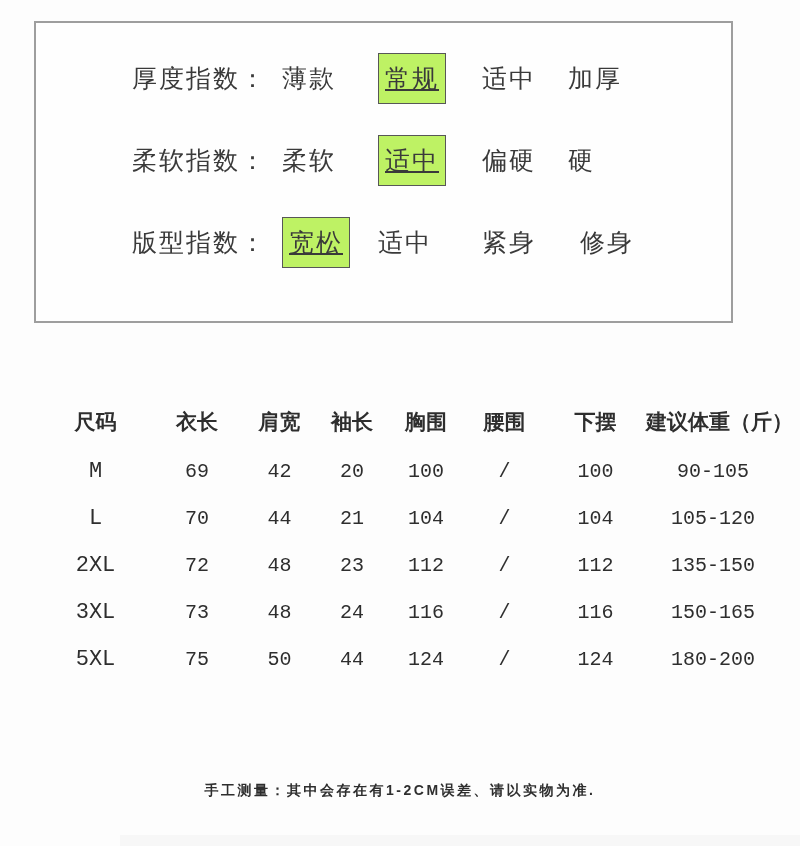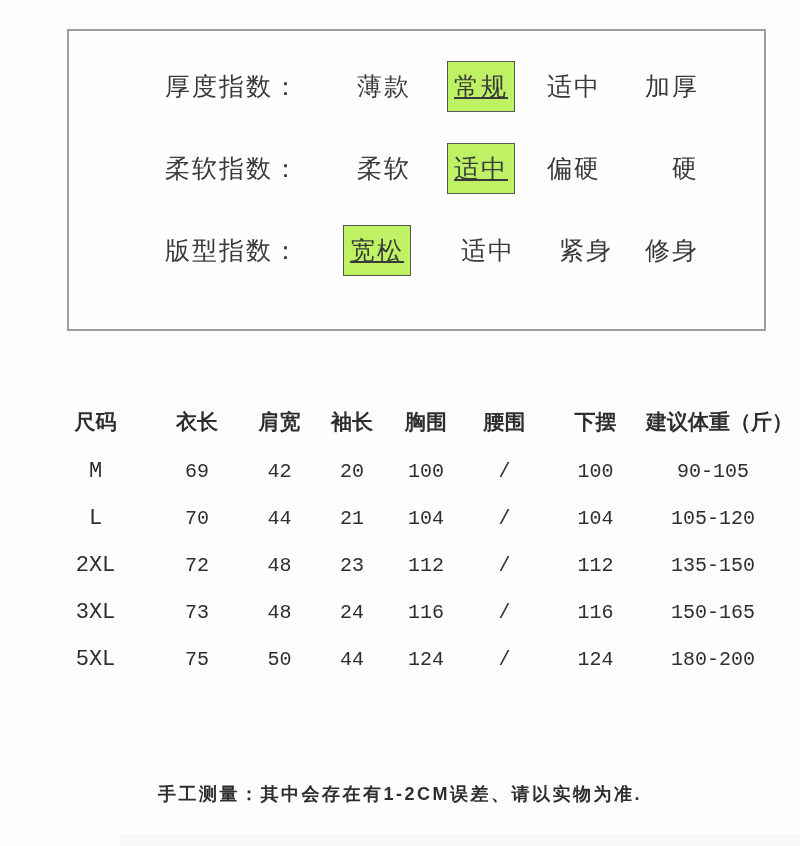--- a/index.html
+++ b/index.html
@@ -12,45 +12,44 @@
     height: 846px;
     background: #fdfdfd;
     overflow: hidden;
     font-family: "Liberation Sans", "DejaVu Sans", sans-serif;
     color: #333333;
   }
 
   
   .panel {
     position: absolute;
-    left: 67px;
+    left: 34px;
     top: 21px;
     width: 695px;
     height: 284px;
     border: 2px solid #9e9e9e;
     background: #fefefe;
     padding-top: 14px;
-    margin-top: 8px;
   }
   .ind-row {
     display: flex;
     align-items: center;
     height: 82px;
   }
   .ind-label {
     margin-left: 96px;
     width: 150px;
     font-size: 25px;
     letter-spacing: 2px;
     white-space: nowrap;
     color: #3a3a3a;
   }
   .slot {
     display: flex;
-    justify-content: flex-end;
+    justify-content: flex-start;
     align-items: center;
     flex: 0 0 auto;
   }
   .s1 { width: 96px; }
   .s2 { width: 104px; }
   .s3 { width: 86px; }
   .s4 { width: 98px; }
   .opt {
     font-size: 25px;
     letter-spacing: 2px;
@@ -96,21 +95,21 @@
     font-size: 22px;
   }
 
   
   .footer-note {
     position: absolute;
     left: 0;
     top: 782px;
     width: 800px;
     text-align: center;
-    font-size: 18px;
+    font-size: 14px;
     font-weight: 700;
     letter-spacing: 2.5px;
     color: #2e2e2e;
     white-space: nowrap;
   }
 
   
   .bottom-band {
     position: absolute;
     left: 120px;

